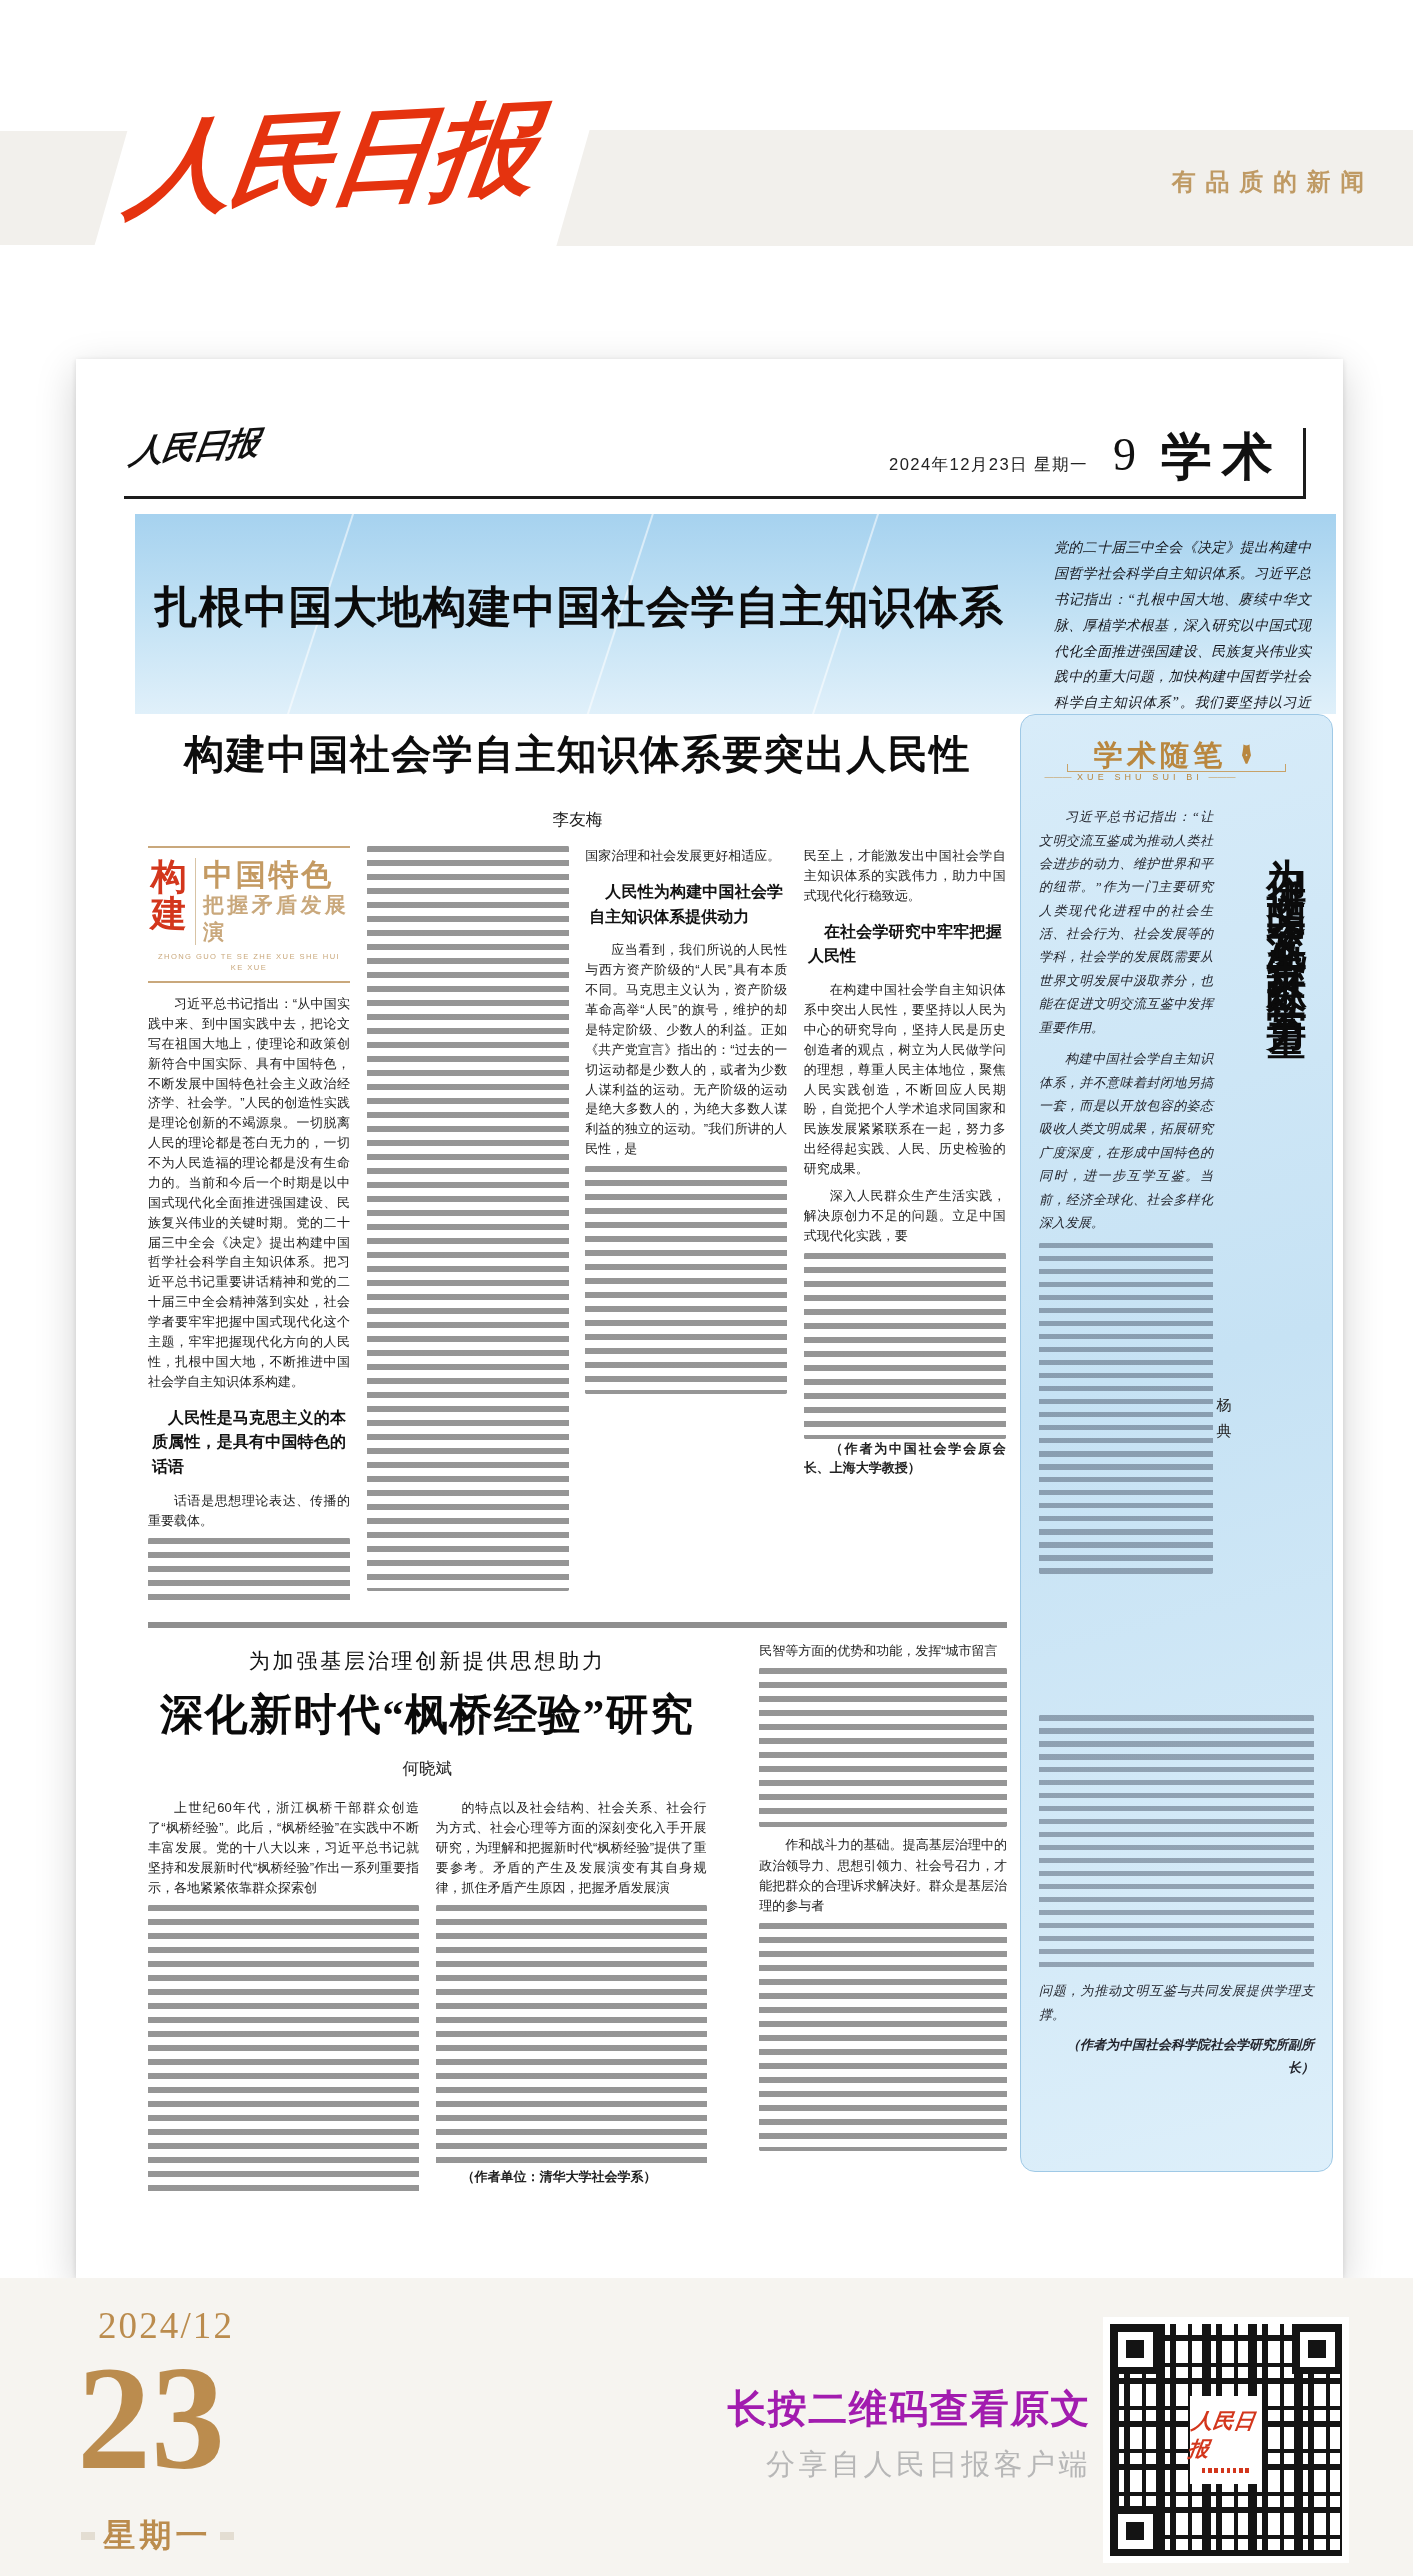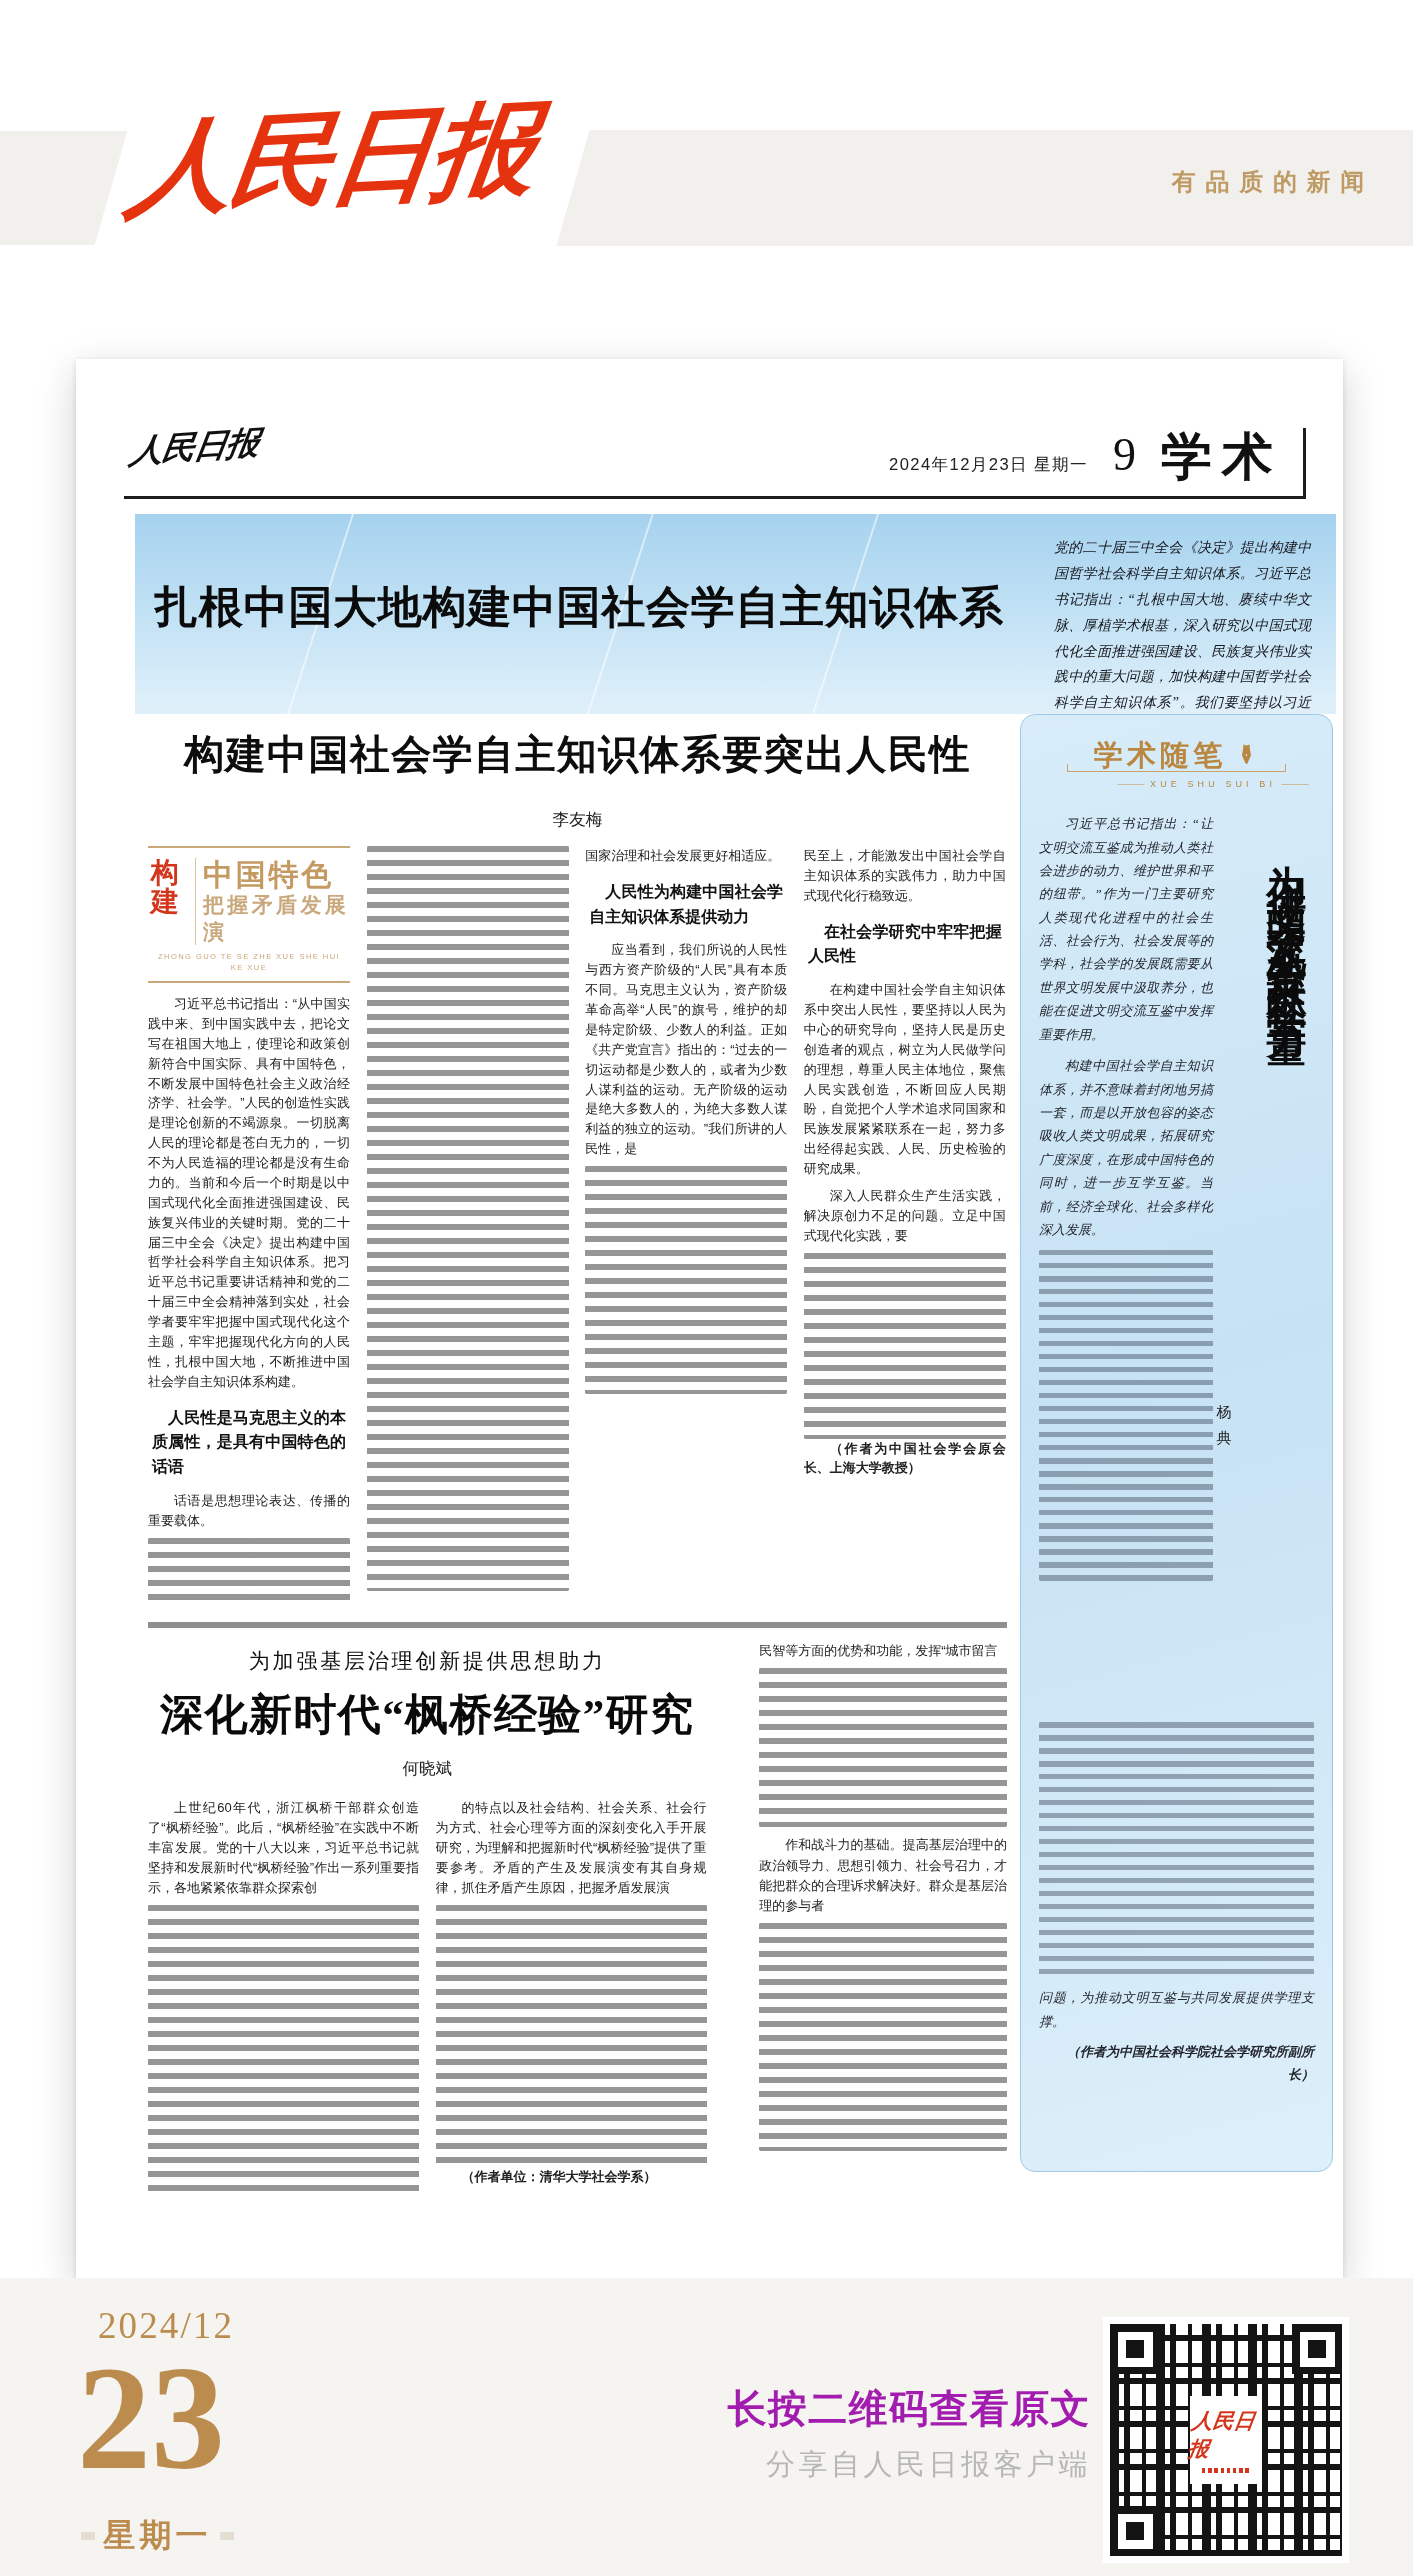--- a/index.html
+++ b/index.html
@@ -42,21 +42,21 @@
   .col p{margin:0 0 7px 0;text-indent:2em;}
   .col h4{margin:14px 4.1px 11px 4.1px;font-size:16px;line-height:1.55;font-weight:700;color:#111;text-indent:1em;}
   .author-note{font-weight:700;text-indent:2em;}
   .fill{background:repeating-linear-gradient(180deg,rgba(45,45,45,.50) 0 6.2px,rgba(0,0,0,0) 6.2px 14px);
         border-radius:1.4px;}
   .fill.lite{background:repeating-linear-gradient(180deg,rgba(45,55,75,.40) 0 5.5px,rgba(0,0,0,0) 5.5px 13px);}
 
   
   .kbox{border-top:2.1px solid #c9a87c;border-bottom:2.1px solid #c9a87c;padding:9.7px 2.8px 7px 2.8px;margin-bottom:11px;}
   .kbox-row{display:flex;align-items:stretch;justify-content:center;gap:7px;}
-  .kbox-left{font-size:28px;font-weight:900;color:#d3361c;line-height:1.05;width:40px;}
+  .kbox-left{font-size:36px;font-weight:900;color:#d3361c;line-height:1.05;width:40px;}
   .kbox-sep{width:1.4px;background:#d8c3a4;}
   .kbox-right{display:flex;flex-direction:column;justify-content:center;}
   .kbox-r1{font-size:30px;font-weight:900;color:#c49a62;letter-spacing:2.8px;line-height:1.1;}
   .kbox-r2{font-size:21px;font-weight:700;color:#c9a87c;letter-spacing:1.4px;line-height:1.3;}
   .kbox-pinyin{text-align:center;font-size:7.6px;color:#c9a87c;letter-spacing:1.4px;margin-top:5.5px;}
 
   
   .divider{position:absolute;left:72px;top:1263px;width:859px;height:6.2px;background:#8f8f8f;}
   .a2{position:absolute;left:72px;top:1282px;width:859px;height:636px;display:flex;gap:16.6px;overflow:hidden;}
   .a2-left{width:559px;}
@@ -70,21 +70,21 @@
   .a2-right{width:284px;font-size:13px;line-height:1.55;text-align:justify;color:#222;overflow:hidden;margin-left:36px;}
   .a2-right p{margin:0 0 7px 0;text-indent:2em;}
 
   
   .sidebar{position:absolute;left:944px;top:355px;width:313px;height:1458px;box-sizing:border-box;
            background:linear-gradient(165deg,#d8ecf9 0%,#c6e2f4 45%,#ddeffa 100%);
            border:1.4px solid #9fc9e6;border-radius:15px;padding:21px 18px;overflow:hidden;}
   .sb-tag{display:flex;align-items:center;justify-content:center;gap:7px;
           font-size:29px;font-weight:800;color:#b9873f;letter-spacing:4.1px;}
   .pen-icon{font-size:26px;color:#b9873f;transform:rotate(90deg);}
-  .sb-latin{text-align:right;font-size:9px;color:#b9873f;letter-spacing:4.1px;margin-top:7px;}
+  .sb-latin{text-align:left;font-size:9px;color:#b9873f;letter-spacing:4.1px;}
   .sb-latin::before,.sb-latin::after{content:"———";letter-spacing:0;margin:0 5.5px;color:#c8a268;}
   .sb-frame{height:7px;border-left:1.4px solid #c8a268;border-right:1.4px solid #c8a268;
             border-bottom:1.4px solid #c8a268;margin:-12.4px 28px 0 28px;}
   .sb-upper{position:relative;height:897px;margin-top:23.5px;}
   .sb-text{width:174px;font-size:13px;line-height:1.8;text-align:justify;color:#23252d;
            font-family:"Liberation Serif",serif;font-style:italic;}
   .sb-text p{margin:0 0 8.3px 0;text-indent:2em;}
   .sb-vtitle{position:absolute;right:4.1px;top:21px;height:863px;writing-mode:vertical-rl;
              font-size:40px;font-weight:800;color:#0b0b0b;letter-spacing:11px;line-height:1.15;}
   .sb-vauthor{position:absolute;right:81px;top:580px;writing-mode:vertical-rl;font-size:15px;color:#222;

